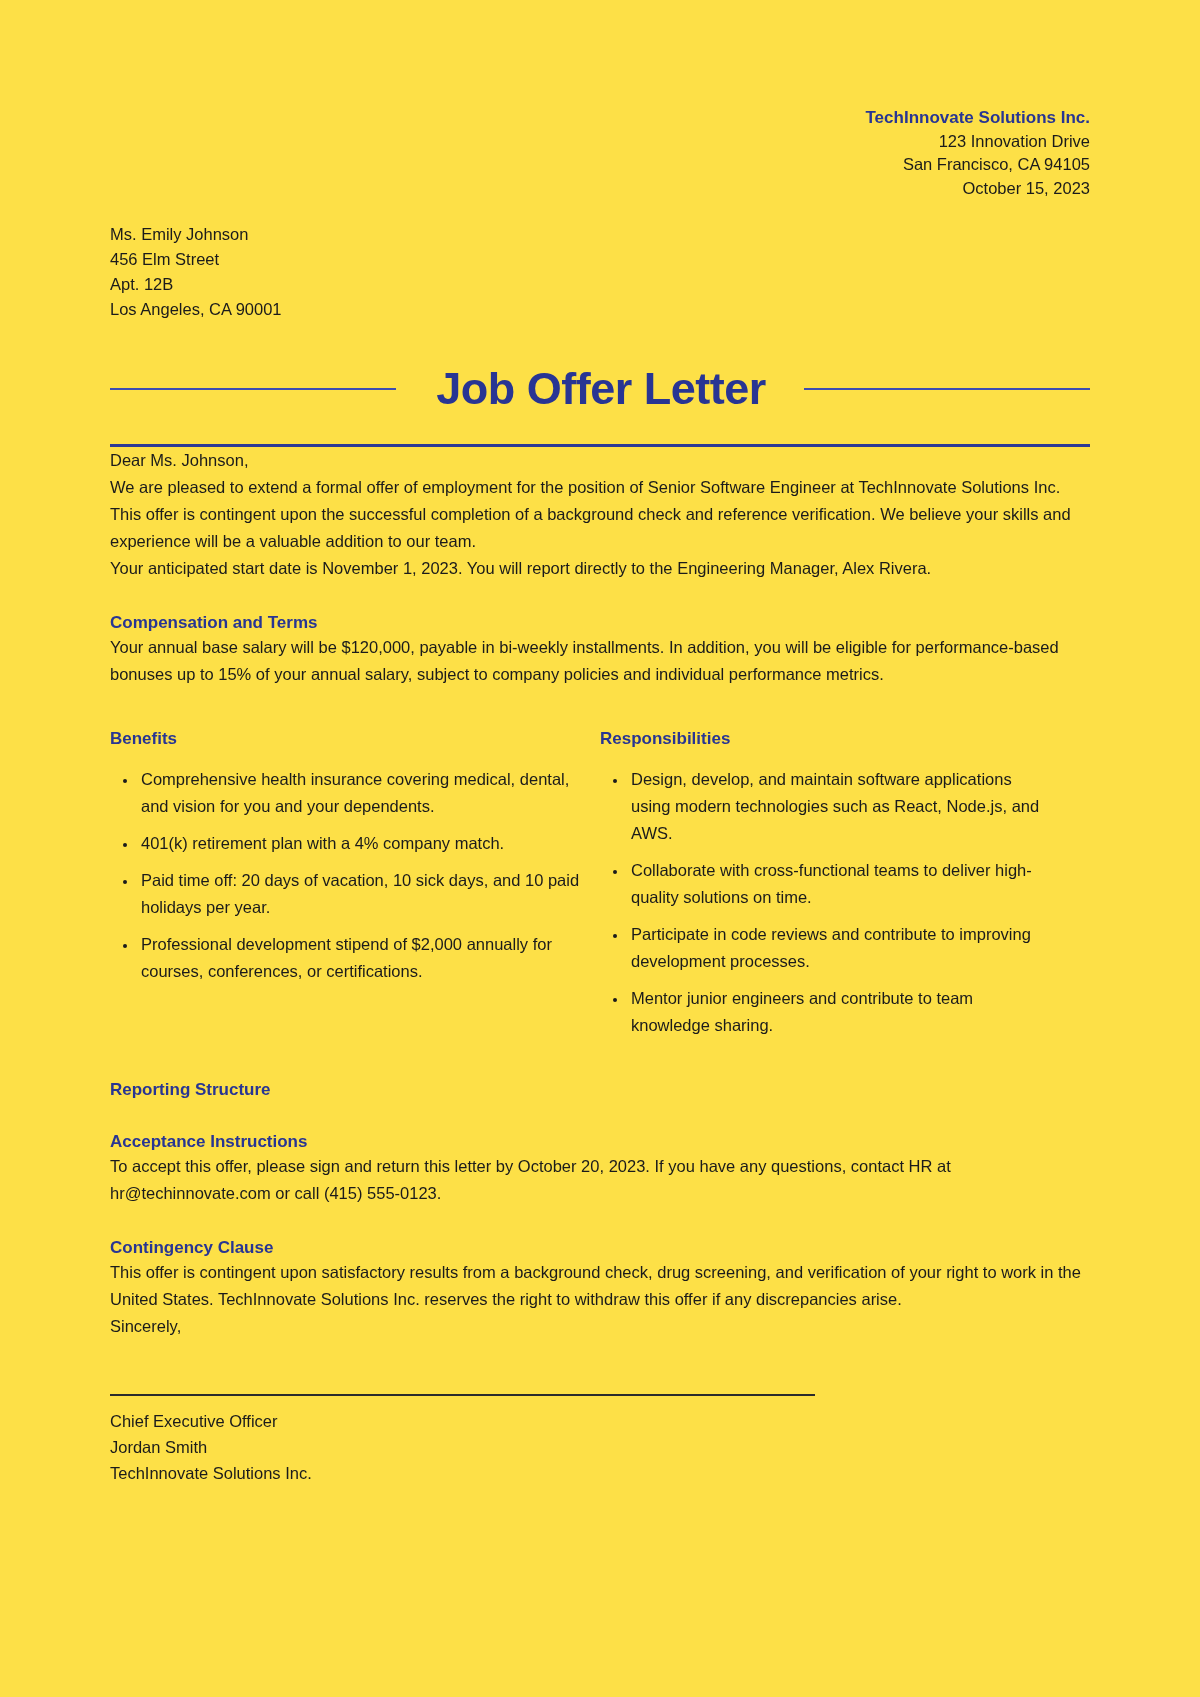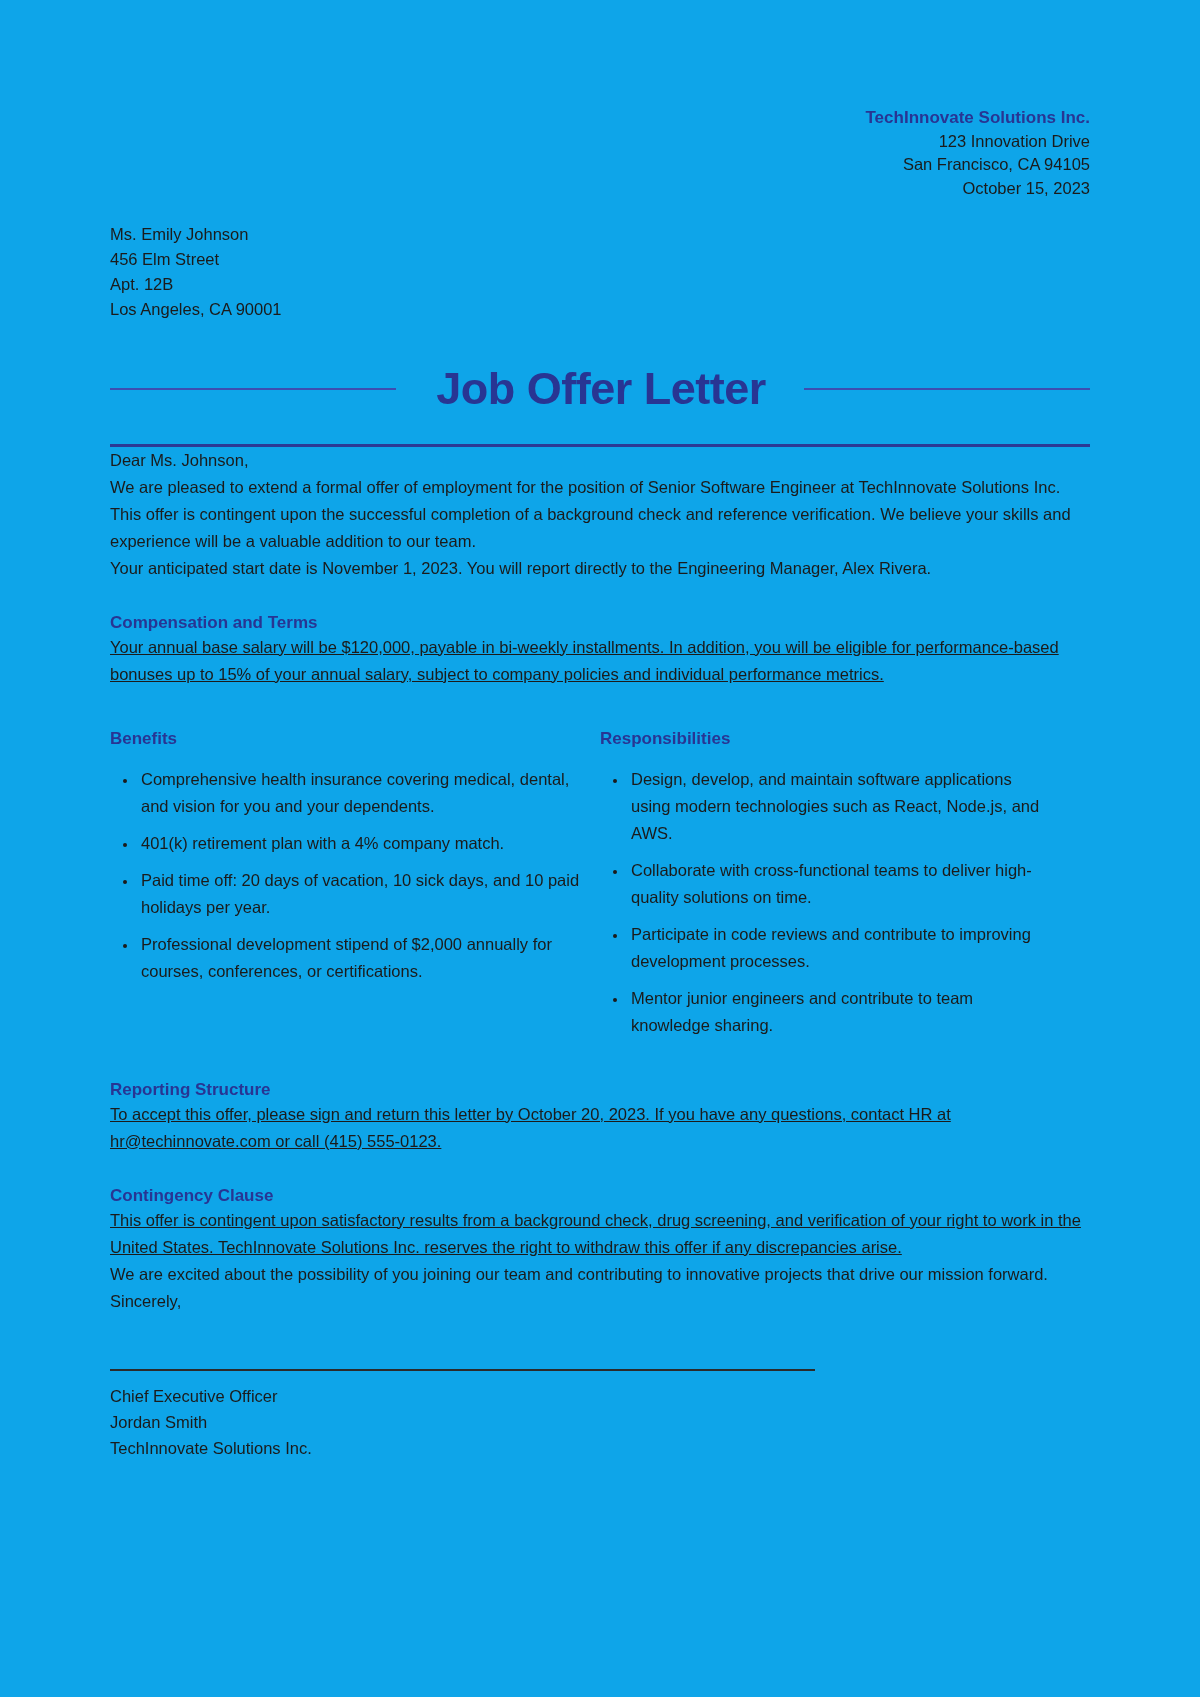--- a/index.html
+++ b/index.html
@@ -1,20 +1,20 @@
 <!DOCTYPE html>
 <html><head>
 <meta charset="utf-8">
 <style>
   html, body { margin: 0; padding: 0; background: #ffffff; }
   .page {
     width: 1200px;
     height: 1697px;
     box-sizing: border-box;
-    background: #0ea5e9;
+    background: #fde047;
     padding: 106px 110px 0;
     position: relative;
     overflow: hidden;
     font-family: "Liberation Sans", sans-serif;
     font-size: 16.5px;
     line-height: 27px;
     color: #1b1b1b;
   }
 
   
@@ -45,21 +45,21 @@
   p.para { margin: 0; }
   .para-intro { margin-top: 8px; }
   .para-gap { margin-top: 26px; }
   h2.section-heading {
     margin: 30px 0 0;
     font-size: 17px;
     line-height: 22px;
     font-weight: bold;
     color: #283593;
   }
-  .section-body { margin-top: 12px; text-decoration: underline; }
+  .section-body { margin-top: 12px; }
 
   
   .columns {
     display: grid;
     grid-template-columns: 490px 445px;
     margin-top: 40px;
     align-items: start;
   }
   .columns h2 { margin: 0; }
   .bullet-list {
@@ -131,26 +131,26 @@
         <li>Design, develop, and maintain software applications using modern technologies such as React, Node.js, and AWS.</li>
         <li>Collaborate with cross-functional teams to deliver high-quality solutions on time.</li>
         <li>Participate in code reviews and contribute to improving development processes.</li>
         <li>Mentor junior engineers and contribute to team knowledge sharing.</li>
       </ul>
     </div>
   </div>
 
   <h2 class="section-heading after-columns">Reporting Structure</h2>
 
+  <h2 class="section-heading">Acceptance Instructions</h2>
   <p class="para section-body">To accept this offer, please sign and return this letter by October 20, 2023. If you have any questions, contact HR at hr@techinnovate.com or call (415) 555-0123.</p>
 
   <h2 class="section-heading">Contingency Clause</h2>
   <p class="para section-body">This offer is contingent upon satisfactory results from a background check, drug screening, and verification of your right to work in the United States. TechInnovate Solutions Inc. reserves the right to withdraw this offer if any discrepancies arise.</p>
 
-  <p class="para para-gap">We are excited about the possibility of you joining our team and contributing to innovative projects that drive our mission forward.</p>
 
   <p class="para signoff-word">Sincerely,</p>
   <div class="signature-line"></div>
   <div class="signature-block">
     <div>Chief Executive Officer</div>
     <div>Jordan Smith</div>
     <div>TechInnovate Solutions Inc.</div>
   </div>
 
 </div>

